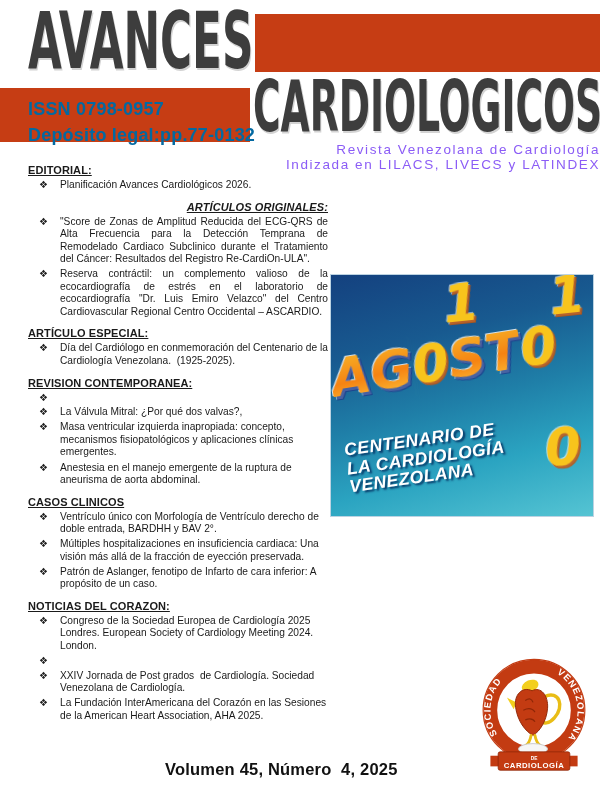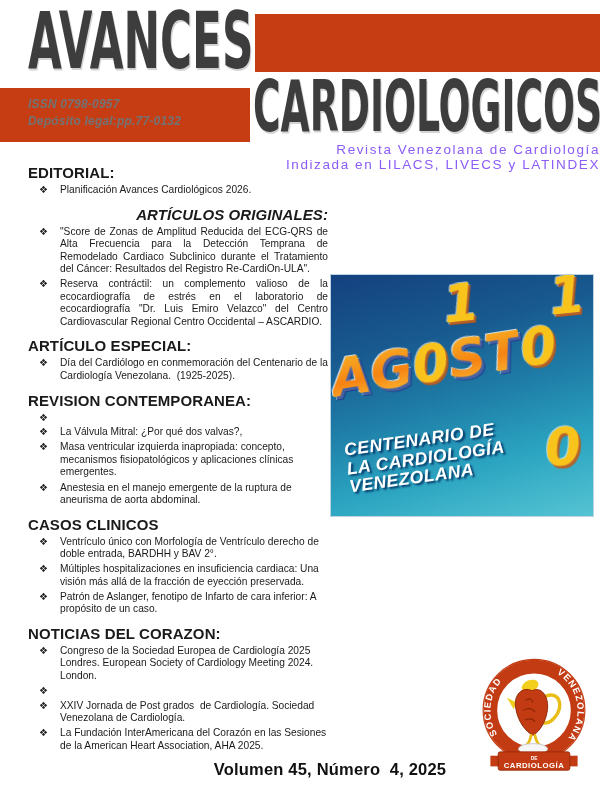--- a/index.html
+++ b/index.html
@@ -15,33 +15,33 @@
     font-family:"DejaVu Sans", sans-serif;
     text-shadow:2px 2px 0 rgba(130,130,130,.35);
     white-space:nowrap;transform-origin:left top;
   }
   #title1{left:28px;top:2px;font-size:78px;transform:scaleX(0.56);}
   #title2{left:253px;top:71px;font-size:71px;transform:scaleX(0.53);}
   .red-block{position:absolute;background:#c63d14;}
   #red-top{left:255px;top:14px;width:345px;height:58px;}
   #red-left{left:0;top:88px;width:250px;height:54px;}
   .issn-box{
-    position:absolute;left:28px;top:96px;color:#737373;font-weight:bold;
-    font-size:12px;line-height:1.45;letter-spacing:.2px;font-style:italic;
+    position:absolute;left:28px;top:96px;color:#0369a1;font-weight:bold;
+    font-size:18px;line-height:1.45;letter-spacing:.2px;
   }
   .subtitle{
     position:absolute;left:240px;top:143px;width:360px;text-align:right;
     color:#8b5cf6;font-size:13.5px;line-height:1.02;letter-spacing:1.6px;
   }
   .subtitle div{margin-bottom:1px;}
   
   #toc{position:absolute;left:28px;top:164px;width:300px;}
   .section{margin-bottom:9px;}
   .heading{
-    font-weight:bold;font-size:15px;
+    font-weight:bold;text-decoration:underline;font-size:11px;
     margin-bottom:3px;letter-spacing:.1px;
   }
   .heading.it{font-style:italic;text-align:right;}
   .item{display:flex;margin-bottom:2.5px;font-size:10.2px;line-height:1.23;}
   .item .bullet{flex:0 0 32px;padding-left:11px;box-sizing:border-box;
     font-family:"DejaVu Sans", sans-serif;font-size:10px;color:#222;}
   .item .itext{flex:1;}
   .item.justify .itext{text-align:justify;}
   
   #poster{
@@ -77,21 +77,21 @@
     position:absolute;left:12px;top:166px;
     color:#ffffff;font-weight:bold;font-style:italic;
     font-size:17.5px;line-height:1.06;letter-spacing:.5px;
     transform:rotate(-8deg);transform-origin:left top;
     text-shadow:2px 2px 2px rgba(0,40,90,.85);white-space:nowrap;
   }
   
   #logo{position:absolute;left:476px;top:654px;width:116px;height:124px;}
   
   #footer{
-    position:absolute;left:165px;top:760px;width:330px;text-align:center;
+    position:absolute;left:165px;top:760px;width:330px;
     font-weight:bold;font-size:16.5px;letter-spacing:.2px;color:#111;
   }
 </style>
 </head>
 <body>
 
 <div class="red-block" id="red-top"></div>
 <div class="red-block" id="red-left"></div>
 
 <div class="masthead-title" id="title1">AVANCES</div>

